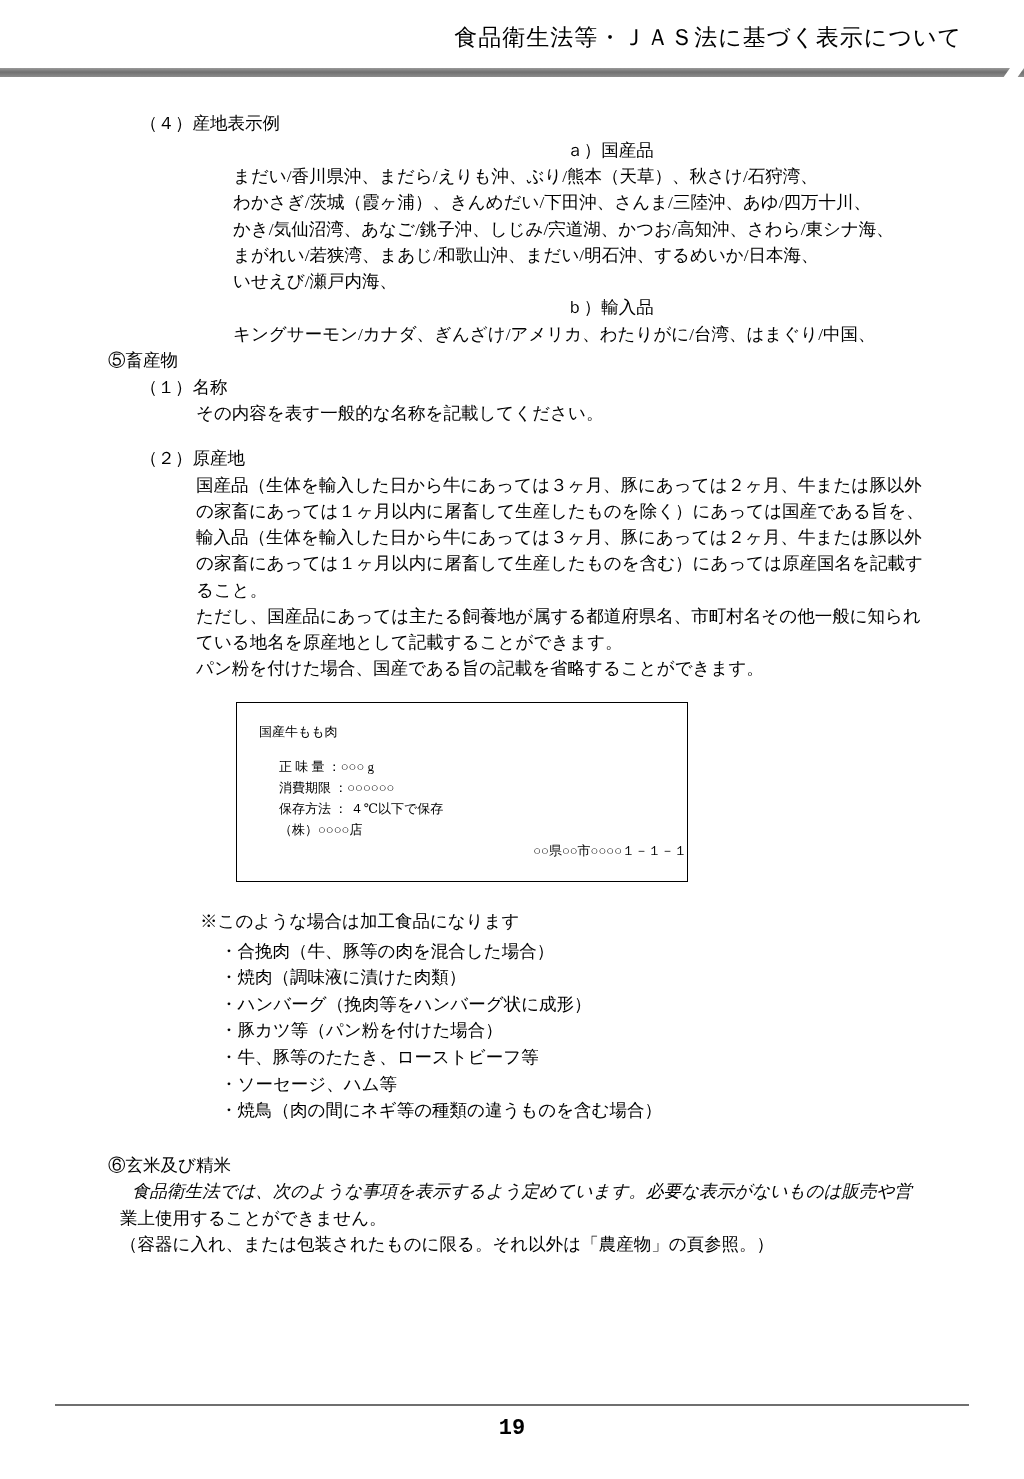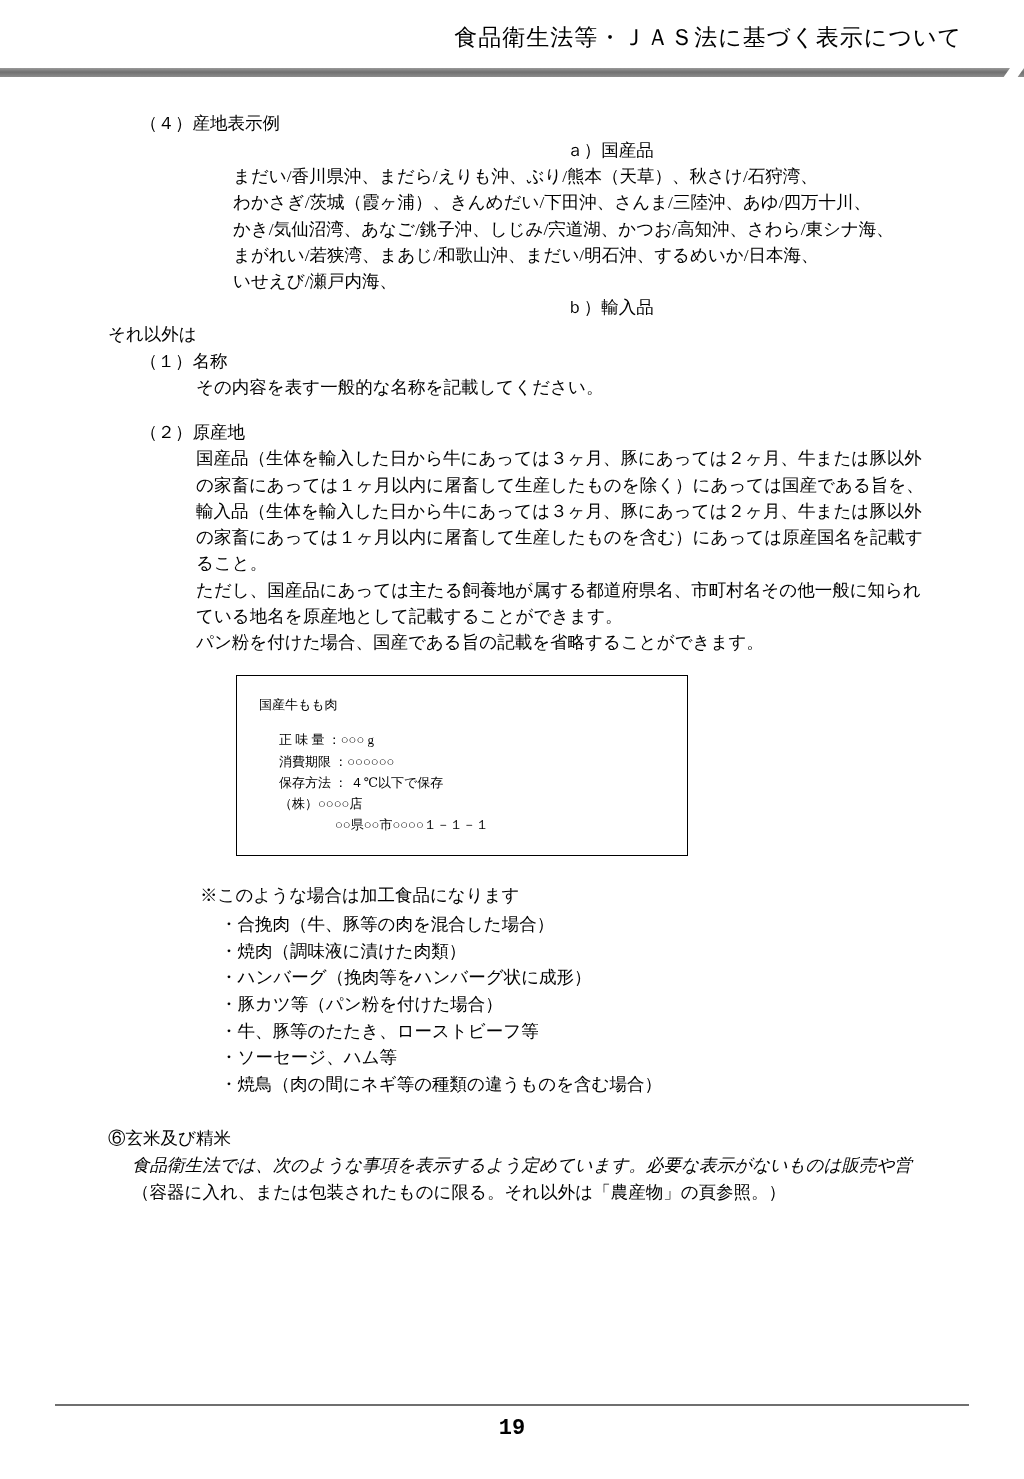--- a/index.html
+++ b/index.html
@@ -97,21 +97,21 @@
     width: 452px;
     border: 1.6px solid #000;
     box-sizing: border-box;
     padding: 18px 0 20px 22px;
     font-size: 13px;
     line-height: 1.62;
   }
   .label-box .lb-title { margin-bottom: 14px; }
   .label-box .lb-row { white-space: pre; }
   .label-box .lb-indent { padding-left: 20px; }
-  .label-box .lb-indent2 { padding-left: 76px; }
+  .label-box .lb-indent2 { padding-left: 76px; text-align: right; }
 
   
   .note-wrap {
     margin-left: 200px;
     margin-top: 26px;
   }
   .note-head { margin-bottom: 3px; }
   .note-item { margin-left: 20px; }
 
   
@@ -121,21 +121,21 @@
   }
   .sec6-body {
     margin-left: 24px;
     margin-right: 58px;
     font-style: italic;
   }
   .sec6-body2 {
     margin-left: 12px;
   }
   .sec6-body3 {
-    margin-left: 24px;
+    margin-left: 12px;
   }
   
   .footer-rule {
     position: absolute;
     left: 55px;
     top: 1404px;
     width: 914px;
     height: 2px;
     background: #6f6f6f;
   }
@@ -165,22 +165,23 @@
     <div class="lvl-1">（４）産地表示例</div>
 
     <div class="lvl-2">ａ）国産品</div>
     <div class="lvl-3 tight">まだい/香川県沖、まだら/えりも沖、ぶり/熊本（天草）、秋さけ/石狩湾、</div>
     <div class="lvl-3 tight">わかさぎ/茨城（霞ヶ浦）、きんめだい/下田沖、さんま/三陸沖、あゆ/四万十川、</div>
     <div class="lvl-3 tight">かき/気仙沼湾、あなご/銚子沖、しじみ/宍道湖、かつお/高知沖、さわら/東シナ海、</div>
     <div class="lvl-3 tight">まがれい/若狭湾、まあじ/和歌山沖、まだい/明石沖、するめいか/日本海、</div>
     <div class="lvl-3 tight">いせえび/瀬戸内海、</div>
 
     <div class="lvl-2">ｂ）輸入品</div>
-
-    <div class="lvl-sec">それ以外は</div>
+    <div class="lvl-3 tight">キングサーモン/カナダ、ぎんざけ/アメリカ、わたりがに/台湾、はまぐり/中国、</div>
+
+    <div class="lvl-sec">⑤畜産物</div>
 
     <div class="lvl-1">（１）名称</div>
     <div class="lvl-body">その内容を表す一般的な名称を記載してください。</div>
 
     <div class="gap-md"></div>
 
     <div class="lvl-1">（２）原産地</div>
     <div class="lvl-body tight">国産品（生体を輸入した日から牛にあっては３ヶ月、豚にあっては２ヶ月、牛または豚以外</div>
     <div class="lvl-body tight">の家畜にあっては１ヶ月以内に屠畜して生産したものを除く）にあっては国産である旨を、</div>
     <div class="lvl-body tight">輸入品（生体を輸入した日から牛にあっては３ヶ月、豚にあっては２ヶ月、牛または豚以外</div>
@@ -208,20 +209,21 @@
       <div class="note-item">・ハンバーグ（挽肉等をハンバーグ状に成形）</div>
       <div class="note-item">・豚カツ等（パン粉を付けた場合）</div>
       <div class="note-item">・牛、豚等のたたき、ローストビーフ等</div>
       <div class="note-item">・ソーセージ、ハム等</div>
       <div class="note-item">・焼鳥（肉の間にネギ等の種類の違うものを含む場合）</div>
     </div>
 
     <div class="sec6">
       <div>⑥玄米及び精米</div>
       <div class="sec6-body">食品衛生法では、次のような事項を表示するよう定めています。必要な表示がないものは販売や営</div>
+      <div class="sec6-body2">業上使用することができません。</div>
       <div class="sec6-body3">（容器に入れ、または包装されたものに限る。それ以外は「農産物」の頁参照。）</div>
     </div>
 
   </div>
 
   <div class="footer-rule"></div>
   <div class="footer-page">19</div>
 
 </div>
 

